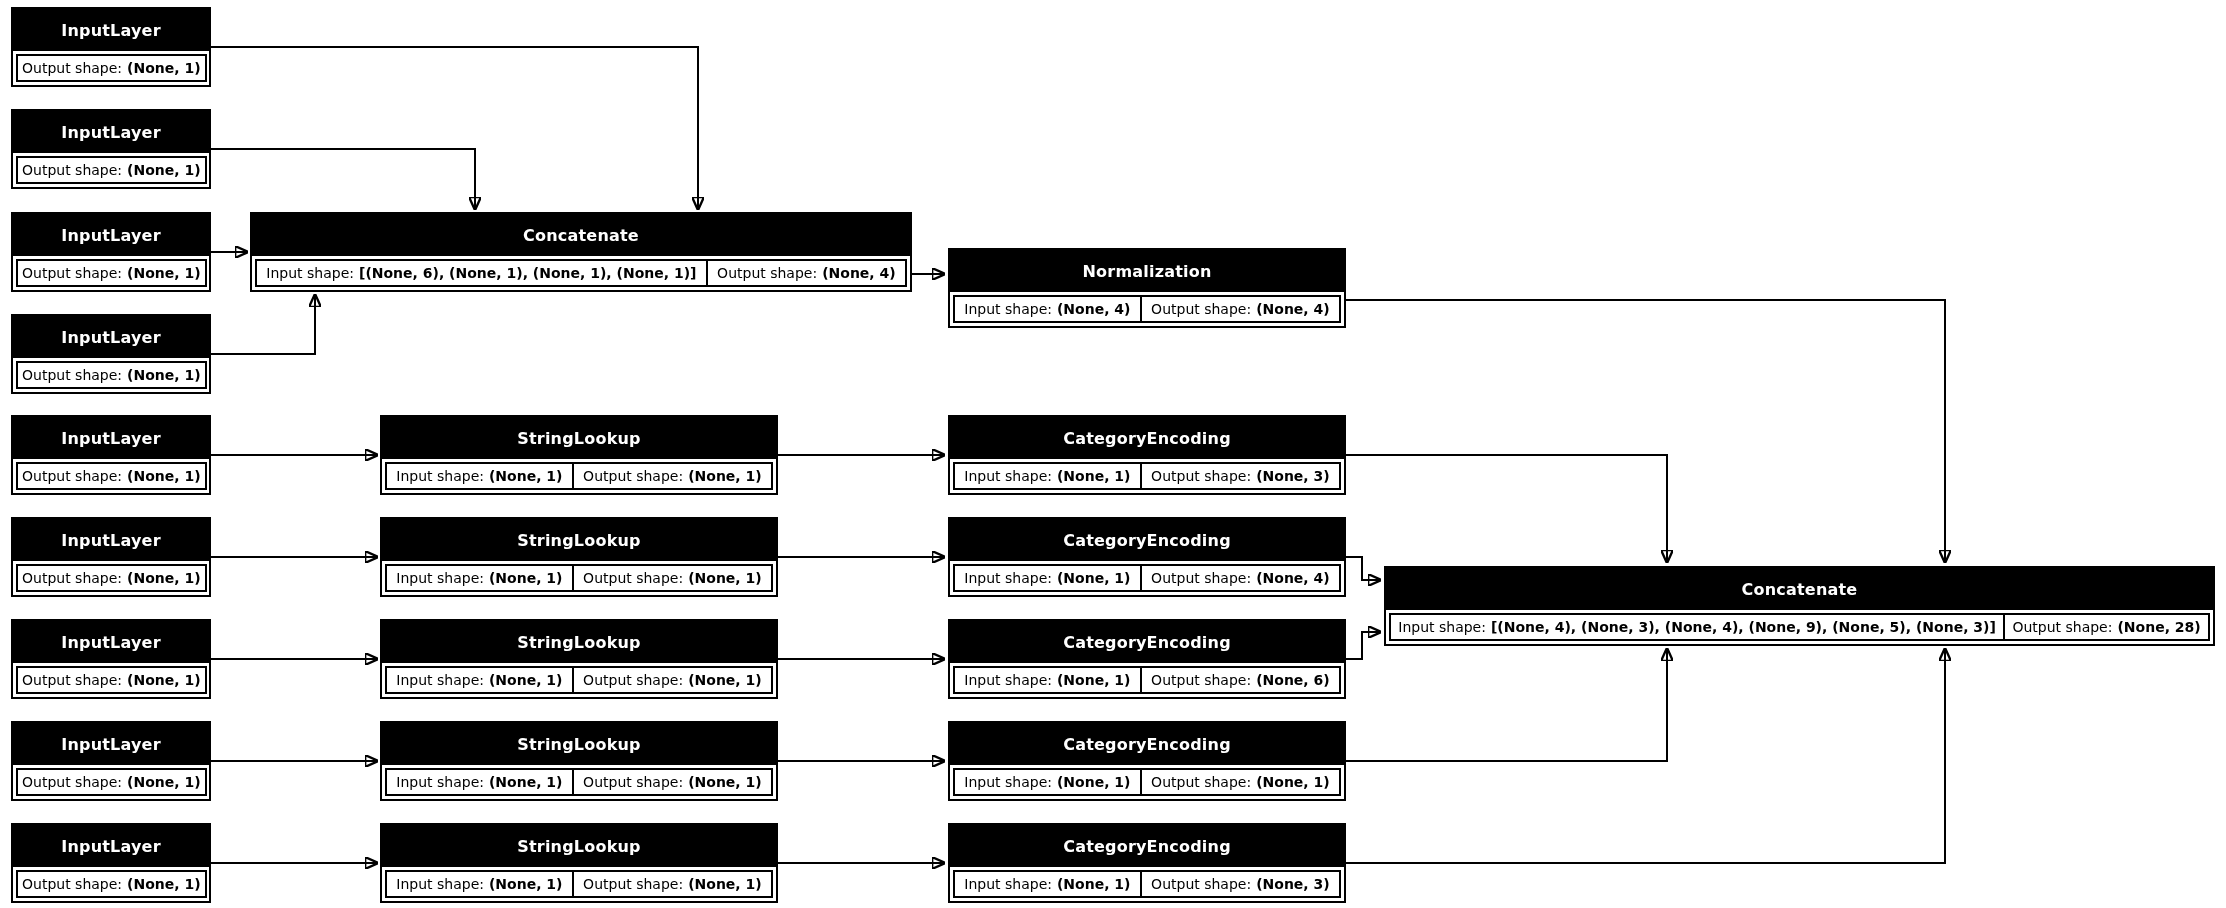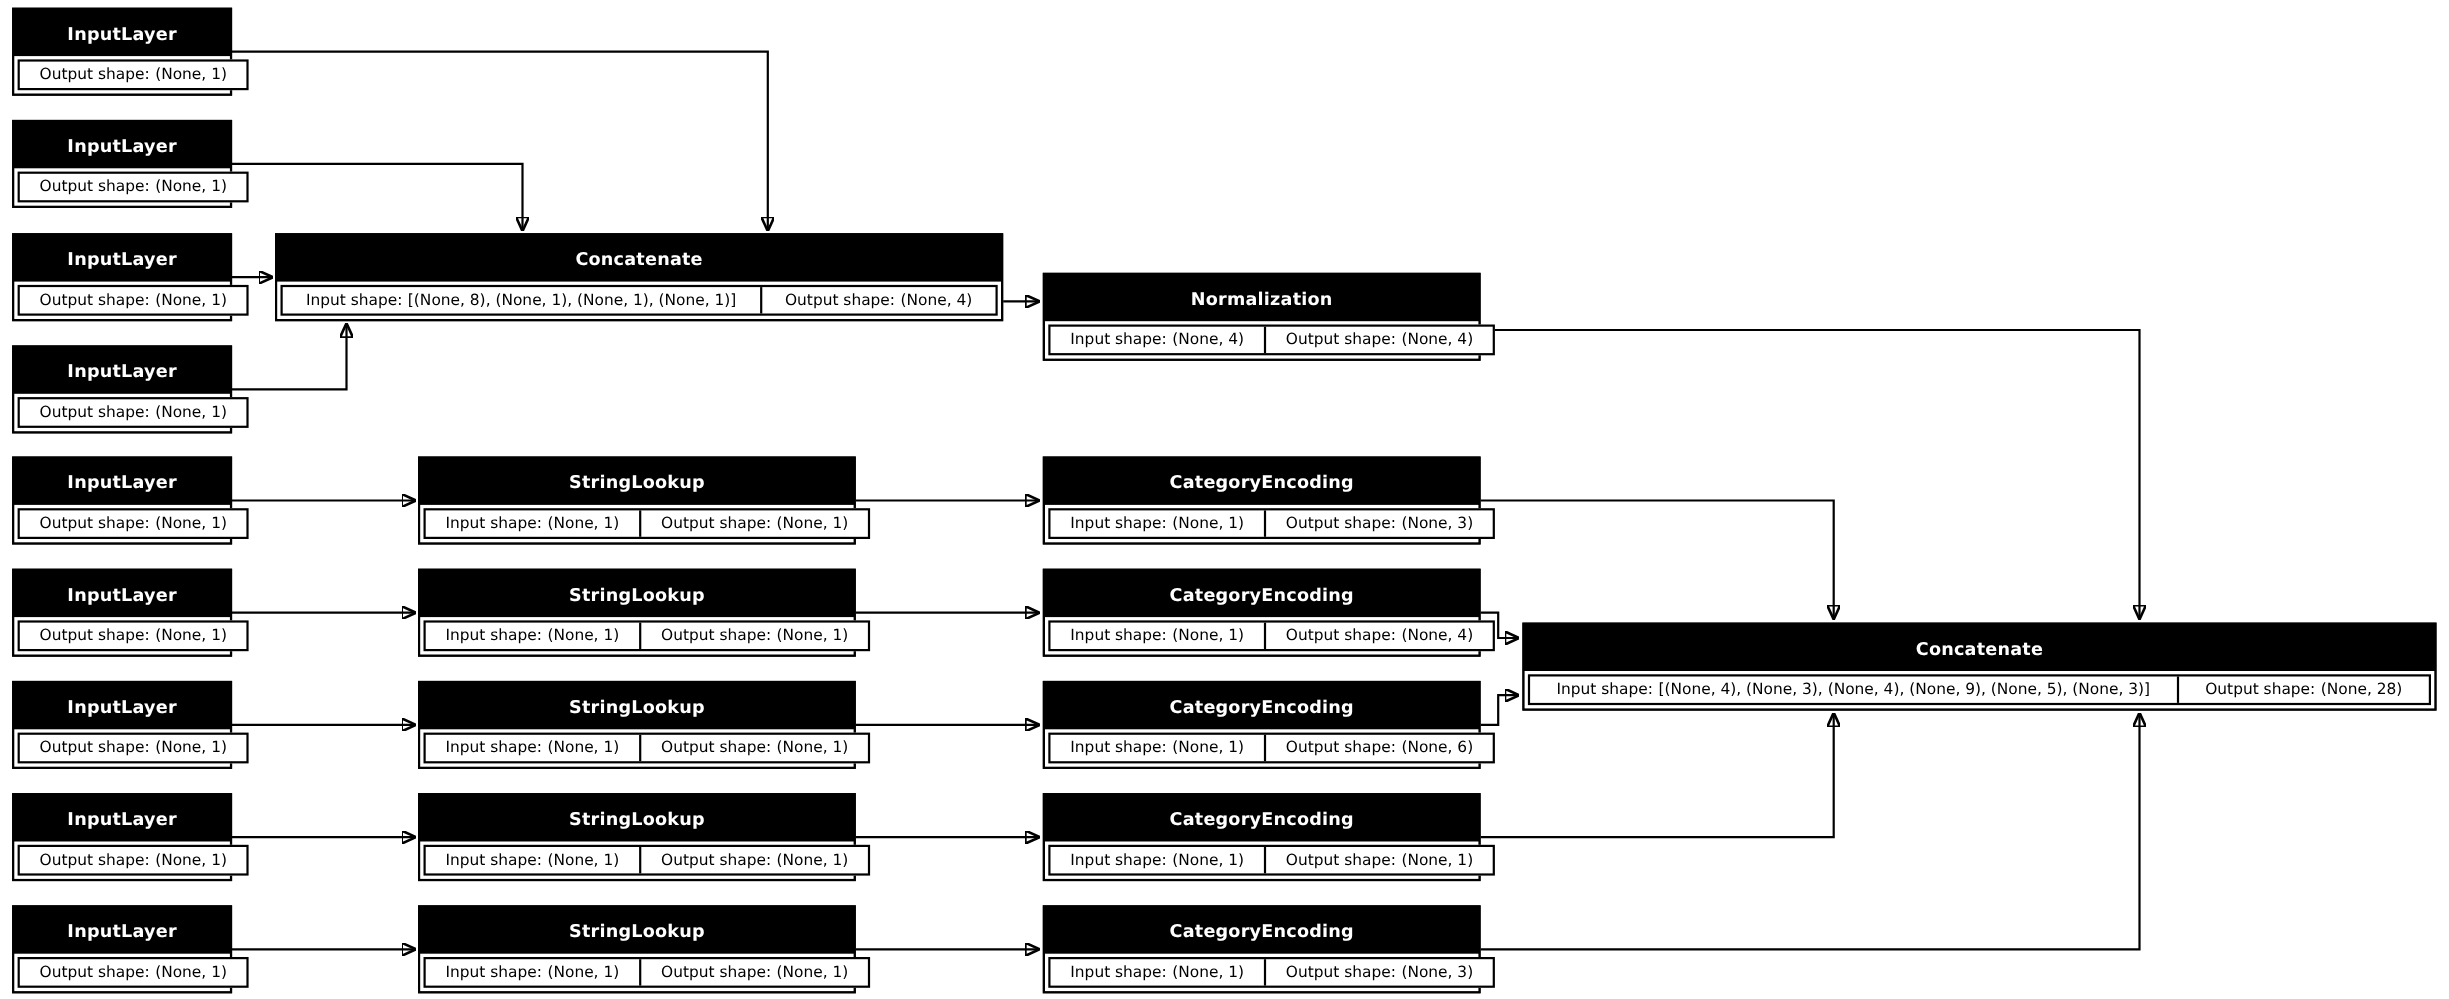--- a/index.html
+++ b/index.html
@@ -37,27 +37,27 @@
   }
   .cell-group{
     flex:1;
     display:flex;
     border:2px solid #000;
     background:#fff;
   }
   .cell{
     flex:1 1 auto;
     display:flex;align-items:center;justify-content:center;
-    padding:0 18px;
+    padding:0 4px;
     white-space:nowrap;
     font-size:14px;
     color:#000;
   }
   .cell + .cell{border-left:2px solid #000;}
-  .cell .val{font-weight:normal;margin-left:5px;}
+  .cell .val{font-weight:bold;margin-left:5px;}
 </style>
 </head>
 <body>
 
 <div class="diagram" id="diagram-root">
   <svg class="edges" width="2226" height="908" viewBox="0 0 2226 908" xmlns="http://www.w3.org/2000/svg">
     <defs>
       <marker id="arrow" markerUnits="userSpaceOnUse" markerWidth="13" markerHeight="12" viewBox="0 0 11 10" refX="10" refY="5" orient="auto">
         <path d="M0,0 L11,5 L0,10 Z" fill="#000" stroke="none"></path>
       </marker>
@@ -130,21 +130,21 @@
             </div>
           </div>
         </div>
       </div>
       <div class="node" style="left: 250px; top: 212px; width: 662px; height: 80px;">
         <div class="node-title">Concatenate</div>
         <div class="node-cells">
           <div class="cell-group">
             <div class="cell">
               <span class="lbl">Input shape:</span>
-              <span class="val">[(None, 8), (None, 1), (None, 1), (None, 1)]</span>
+              <span class="val">[(None, 6), (None, 1), (None, 1), (None, 1)]</span>
             </div>
             <div class="cell">
               <span class="lbl">Output shape:</span>
               <span class="val">(None, 4)</span>
             </div>
           </div>
         </div>
       </div>
       <div class="node" style="left: 948px; top: 248px; width: 398px; height: 80px;">
         <div class="node-title">Normalization</div>

